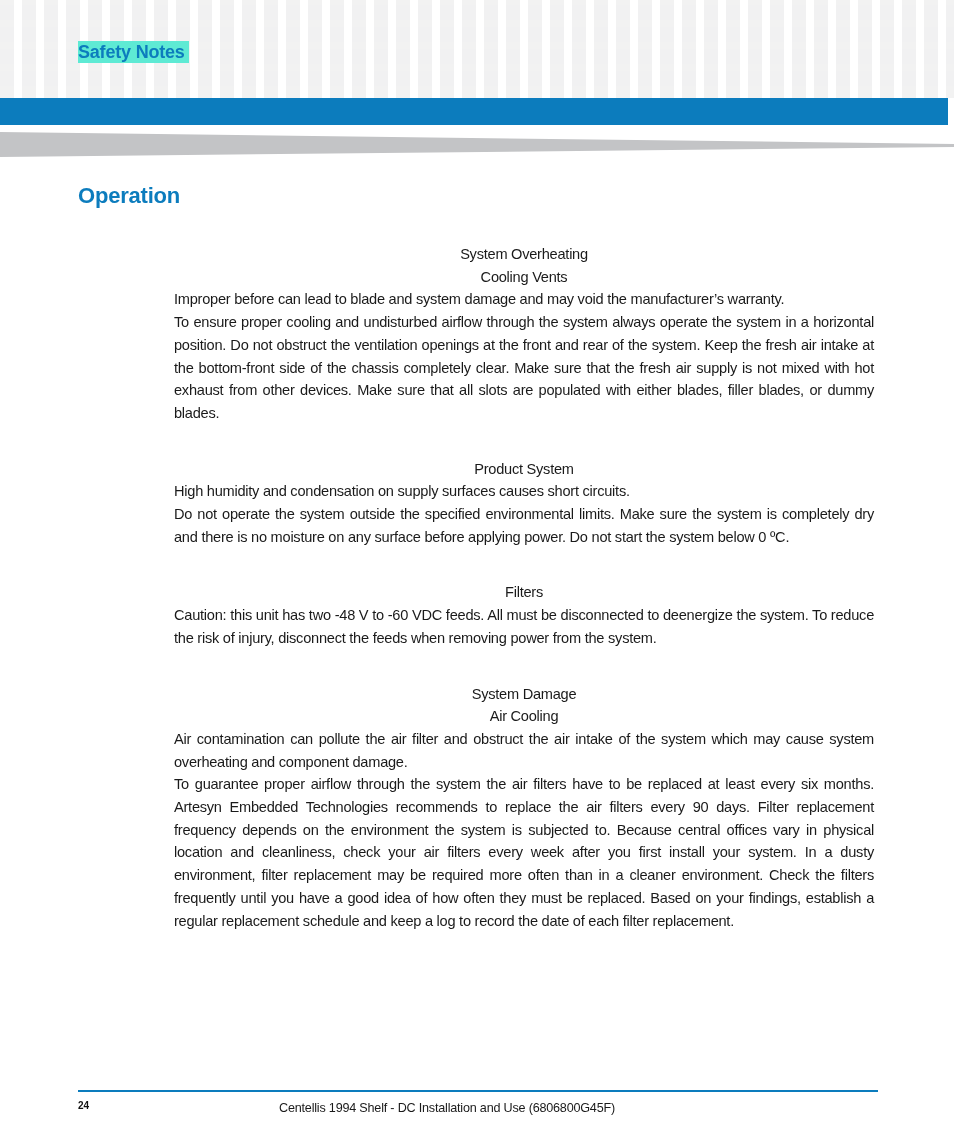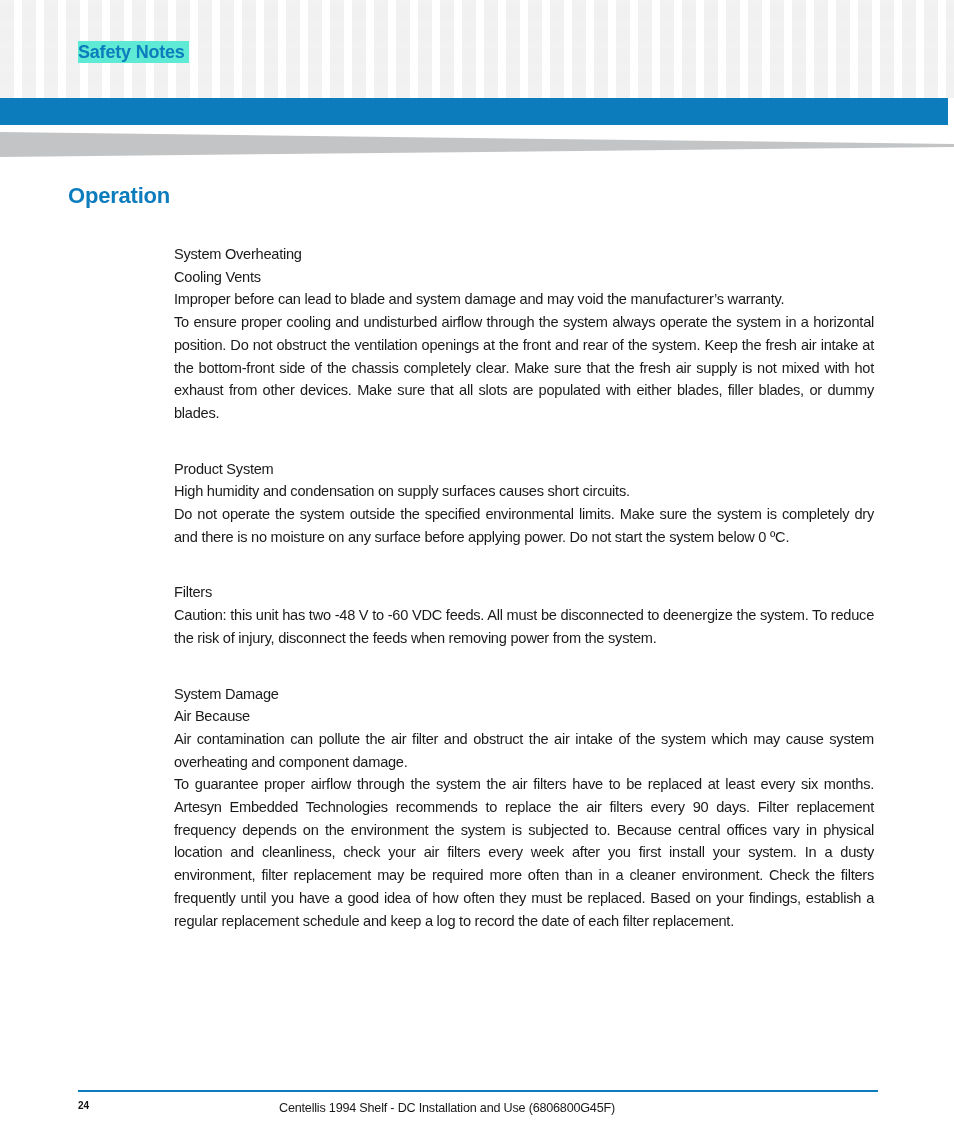--- a/index.html
+++ b/index.html
@@ -82,21 +82,21 @@
     left: 0;
     top: 132px;
     width: 954px;
     height: 26px;
   }
   .swoosh svg { display: block; }
 
   
   .page-heading {
     position: absolute;
-    left: 68px;
+    left: 78px;
     top: 183px;
     font-size: 22px;
     font-weight: bold;
     color: #0c7cbd;
     letter-spacing: -0.2px;
     white-space: nowrap;
   }
 
   .content {
     position: absolute;
@@ -110,20 +110,21 @@
   }
   .block:last-child { margin-bottom: 4px; }
 
   .line, .para {
     font-size: 14.6px;
     line-height: 22.7px;
     color: #1a1a1a;
     margin: 0;
     font-family: "Liberation Sans", sans-serif;
     letter-spacing: -0.25px;
+    text-align: center;
   }
   .para {
     text-align: justify;
     text-justify: inter-word;
   }
   .para.nojust { text-align: left; }
 
   
   .footer-rule {
     position: absolute;
@@ -191,21 +192,21 @@
     <p class="para">Do not operate the system outside the specified environmental limits. Make sure the system is completely dry and there is no moisture on any surface before applying power. Do not start the system below 0 ºC.</p>
   </div>
 
   <div class="block">
     <div class="line">Filters</div>
     <p class="para">Caution: this unit has two -48 V to -60 VDC feeds. All must be disconnected to deenergize the system. To reduce the risk of injury, disconnect the feeds when removing power from the system.</p>
   </div>
 
   <div class="block">
     <div class="line">System Damage</div>
-    <div class="line">Air Because</div>
+    <div class="line">Air Cooling</div>
     <p class="para">Air contamination can pollute the air filter and obstruct the air intake of the system which may cause system overheating and component damage.</p>
     <p class="para">To guarantee proper airflow through the system the air filters have to be replaced at least every six months. Artesyn Embedded Technologies recommends to replace the air filters every 90 days. Filter replacement frequency depends on the environment the system is subjected to. Because central offices vary in physical location and cleanliness, check your air filters every week after you first install your system. In a dusty environment, filter replacement may be required more often than in a cleaner environment. Check the filters frequently until you have a good idea of how often they must be replaced. Based on your findings, establish a regular replacement schedule and keep a log to record the date of each filter replacement.</p>
   </div>
 
 </div>
 
 <div class="footer-rule"></div>
 <div class="footer-page-number">24</div>
 <div class="footer-doc-title">Centellis 1994 Shelf - DC Installation and Use (6806800G45F)</div>
 

